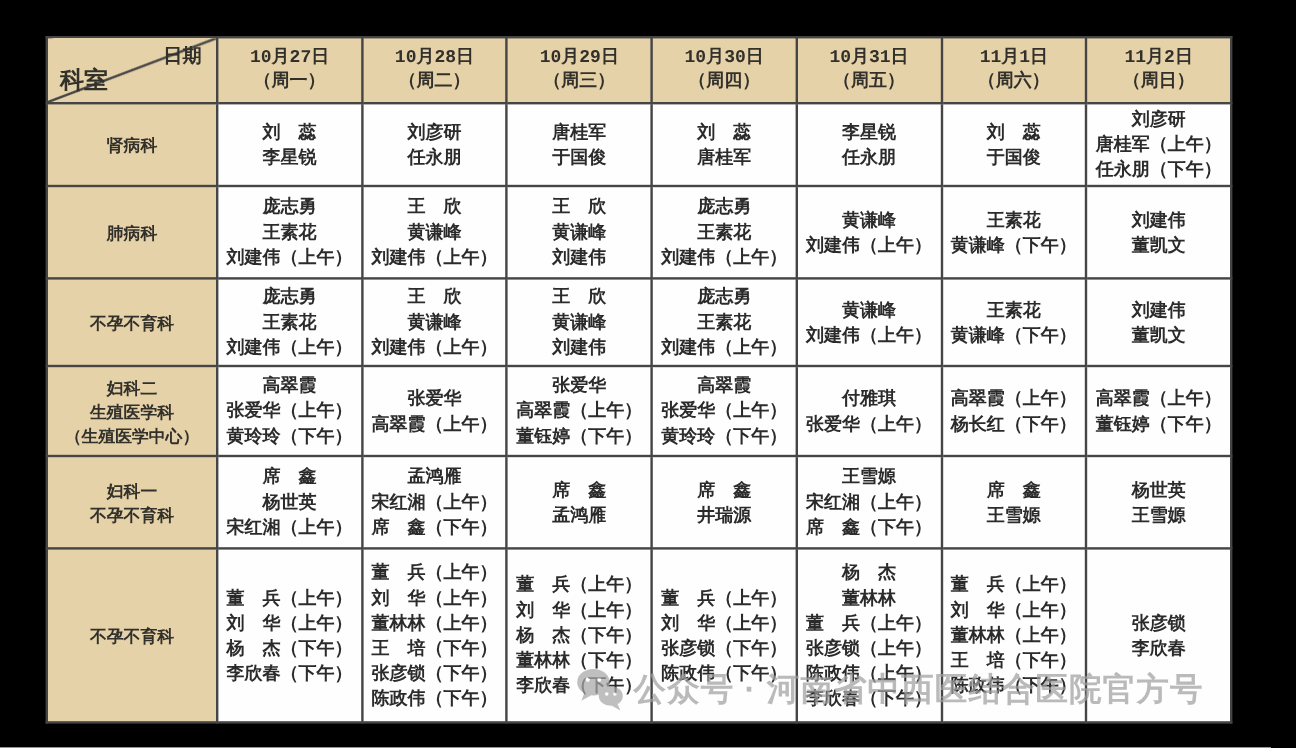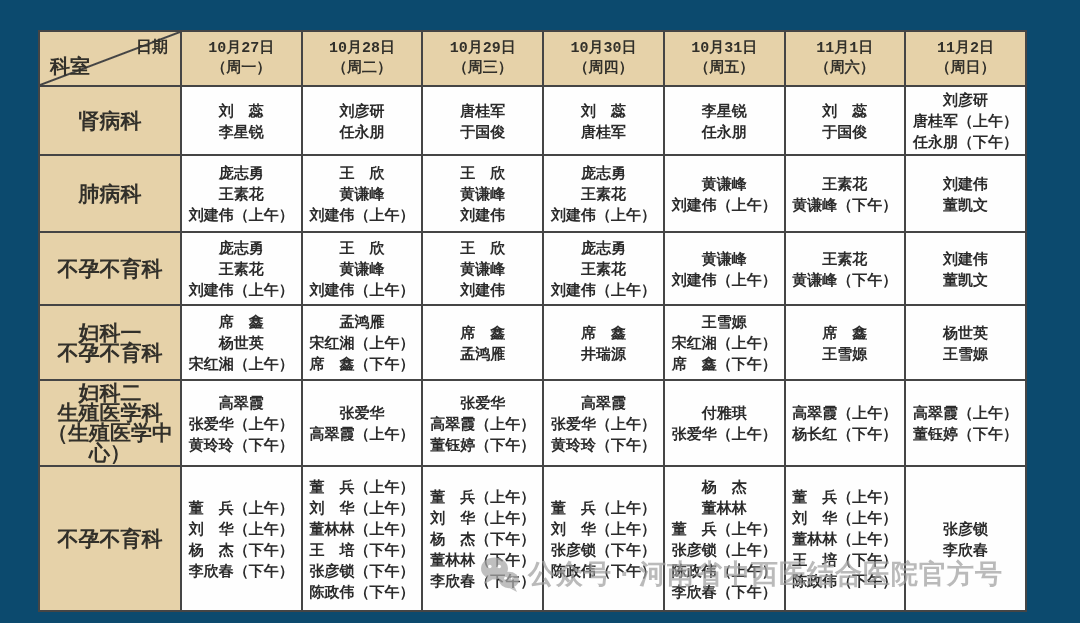--- a/index.html
+++ b/index.html
@@ -8,21 +8,21 @@
     --cell-bg:#fefefe;
     --text:#2b2b2b;
     --dept-text:#32302a;
     --watermark:#a0a0a0;
   }
   *{box-sizing:border-box;}
   html,body{margin:0;padding:0;background:#ffffff;}
   .page{
     position:relative;
     width:1080px;height:623px;
-    background:#0c4a6e;
+    background:#000000;
     font-family:"Liberation Sans",sans-serif;
     overflow:hidden;
   }
   table.schedule{
     position:absolute;left:38px;top:30px;
     width:989px;height:565px;
     border-collapse:collapse;table-layout:fixed;
     border:2px solid var(--border);
   }
   .schedule th,.schedule td{
@@ -49,21 +49,21 @@
     padding:0;
     background-image:linear-gradient(to bottom right,
       transparent calc(50% - 1.5px),
       var(--border) calc(50% - 0.5px),
       var(--border) calc(50% + 0.5px),
       transparent calc(50% + 1.5px));
   }
   .corner .top{position:absolute;top:5px;right:12px;font-size:16px;}
   .corner .bottom{position:absolute;bottom:5px;left:10px;font-size:20px;}
   .datehead div{line-height:20px;font-family:Liberation Mono, monospace;}
-  th.dept{font-size:21px;margin-left:27px;}
+  th.dept{font-size:14px;margin-left:27px;}
   .dept div{line-height:20px;}
   .schedule td{
     background:var(--cell-bg);
     color:var(--text);
     font-weight:bold;font-size:15px;
     text-align:center;
   }
   .name-line{line-height:21px;white-space:nowrap;}
   .watermark{
     position:absolute;left:478px;top:555px;
@@ -224,20 +224,58 @@
             <div class="name-line">王素花</div>
             <div class="name-line">黄谦峰（下午）</div>
           </td>
           <td>
             <div class="name-line">刘建伟</div>
             <div class="name-line">董凯文</div>
           </td>
         </tr>
         <tr>
           <th class="dept">
+            <div class="dept-line">妇科二</div>
+            <div class="dept-line">生殖医学科</div>
+            <div class="dept-line">（生殖医学中心）</div>
+          </th>
+          <td>
+            <div class="name-line">高翠霞</div>
+            <div class="name-line">张爱华（上午）</div>
+            <div class="name-line">黄玲玲（下午）</div>
+          </td>
+          <td>
+            <div class="name-line">张爱华</div>
+            <div class="name-line">高翠霞（上午）</div>
+          </td>
+          <td>
+            <div class="name-line">张爱华</div>
+            <div class="name-line">高翠霞（上午）</div>
+            <div class="name-line">董钰婷（下午）</div>
+          </td>
+          <td>
+            <div class="name-line">高翠霞</div>
+            <div class="name-line">张爱华（上午）</div>
+            <div class="name-line">黄玲玲（下午）</div>
+          </td>
+          <td>
+            <div class="name-line">付雅琪</div>
+            <div class="name-line">张爱华（上午）</div>
+          </td>
+          <td>
+            <div class="name-line">高翠霞（上午）</div>
+            <div class="name-line">杨长红（下午）</div>
+          </td>
+          <td>
+            <div class="name-line">高翠霞（上午）</div>
+            <div class="name-line">董钰婷（下午）</div>
+          </td>
+        </tr>
+        <tr>
+          <th class="dept">
             <div class="dept-line">妇科一</div>
             <div class="dept-line">不孕不育科</div>
           </th>
           <td>
             <div class="name-line">席　鑫</div>
             <div class="name-line">杨世英</div>
             <div class="name-line">宋红湘（上午）</div>
           </td>
           <td>
             <div class="name-line">孟鸿雁</div>
@@ -257,58 +295,20 @@
             <div class="name-line">宋红湘（上午）</div>
             <div class="name-line">席　鑫（下午）</div>
           </td>
           <td>
             <div class="name-line">席　鑫</div>
             <div class="name-line">王雪嫄</div>
           </td>
           <td>
             <div class="name-line">杨世英</div>
             <div class="name-line">王雪嫄</div>
-          </td>
-        </tr>
-        <tr>
-          <th class="dept">
-            <div class="dept-line">妇科二</div>
-            <div class="dept-line">生殖医学科</div>
-            <div class="dept-line">（生殖医学中心）</div>
-          </th>
-          <td>
-            <div class="name-line">高翠霞</div>
-            <div class="name-line">张爱华（上午）</div>
-            <div class="name-line">黄玲玲（下午）</div>
-          </td>
-          <td>
-            <div class="name-line">张爱华</div>
-            <div class="name-line">高翠霞（上午）</div>
-          </td>
-          <td>
-            <div class="name-line">张爱华</div>
-            <div class="name-line">高翠霞（上午）</div>
-            <div class="name-line">董钰婷（下午）</div>
-          </td>
-          <td>
-            <div class="name-line">高翠霞</div>
-            <div class="name-line">张爱华（上午）</div>
-            <div class="name-line">黄玲玲（下午）</div>
-          </td>
-          <td>
-            <div class="name-line">付雅琪</div>
-            <div class="name-line">张爱华（上午）</div>
-          </td>
-          <td>
-            <div class="name-line">高翠霞（上午）</div>
-            <div class="name-line">杨长红（下午）</div>
-          </td>
-          <td>
-            <div class="name-line">高翠霞（上午）</div>
-            <div class="name-line">董钰婷（下午）</div>
           </td>
         </tr>
         <tr>
           <th class="dept">
             <div class="dept-line">不孕不育科</div>
           </th>
           <td>
             <div class="name-line">董　兵（上午）</div>
             <div class="name-line">刘　华（上午）</div>
             <div class="name-line">杨　杰（下午）</div>

